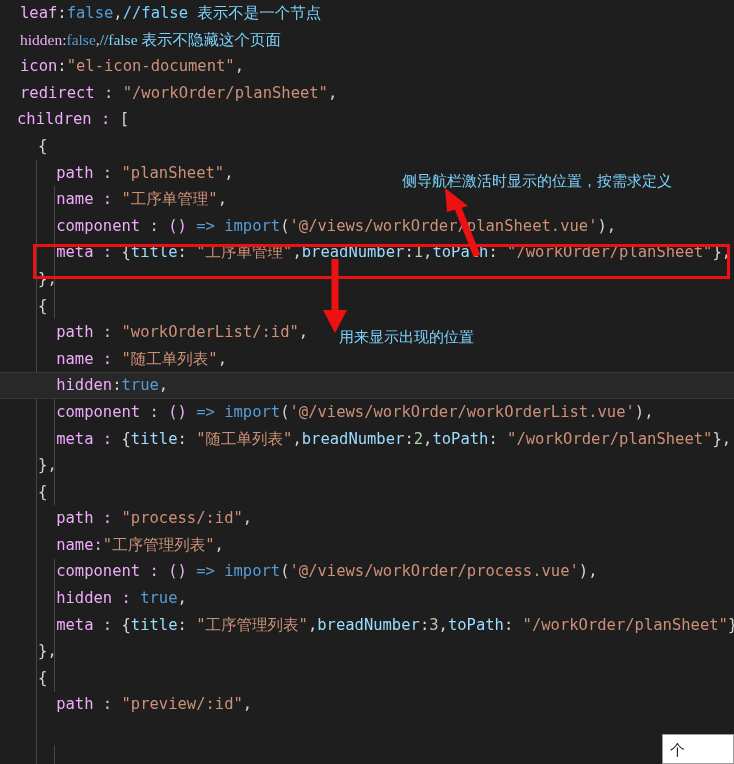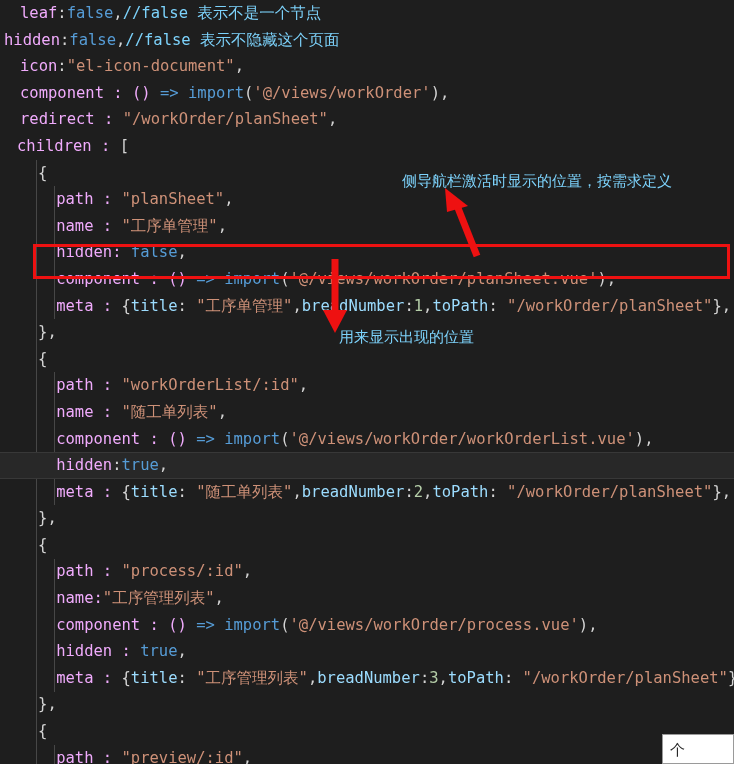--- a/index.html
+++ b/index.html
@@ -107,37 +107,35 @@
 <div id="editor">
   <div id="guides">
       <div class="guide" style="left: 36.1px; top: 159.6px; height: 691.6px;"></div>
       <div class="guide" style="left: 54.2px; top: 186.2px; height: 133px;"></div>
       <div class="guide" style="left: 54.2px; top: 372.4px; height: 133px;"></div>
       <div class="guide" style="left: 54.2px; top: 558.6px; height: 133px;"></div>
       <div class="guide" style="left: 54.2px; top: 744.8px; height: 133px;"></div>
     </div>
   <div id="code">
       <div class="code-line" style="padding-left: 20px;"><span class="k">leaf</span><span class="pun">:</span><span class="bool">false</span><span class="pun">,</span><span class="cmt">//false 表示不是一个节点</span></div>
-      <div class="code-line" style="padding-left: 4px;"><span class="k">hidden</span><span class="pun">:</span><span class="bool">false</span><span class="pun">,</span><span class="cmt">//false 表示不隐藏这个页面</span></div>
+      <div class="code-line" style="padding-left: 20px; font-family: Liberation Serif, serif;"><span class="k">hidden</span><span class="pun">:</span><span class="bool">false</span><span class="pun">,</span><span class="cmt">//false 表示不隐藏这个页面</span></div>
       <div class="code-line" style="padding-left: 20px;"><span class="k">icon</span><span class="pun">:</span><span class="str">"el-icon-document"</span><span class="pun">,</span></div>
-      <div class="code-line" style="padding-left: 20px;"><span class="k">component : () </span><span class="arr">=&gt; </span><span class="fn">import</span><span class="pun">(</span><span class="str">'@/views/workOrder'</span><span class="pun">),</span></div>
       <div class="code-line" style="padding-left: 20px;"><span class="k">redirect : </span><span class="str">"/workOrder/planSheet"</span><span class="pun">,</span></div>
       <div class="code-line" style="padding-left: 17px;"><span class="k">children : </span><span class="pun">[</span></div>
       <div class="code-line" style="padding-left: 38.1px;"><span class="pun">{</span></div>
       <div class="code-line" style="padding-left: 56.2px;"><span class="k">path : </span><span class="str">"planSheet"</span><span class="pun">,</span></div>
       <div class="code-line" style="padding-left: 56.2px;"><span class="k">name : </span><span class="str">"工序单管理"</span><span class="pun">,</span></div>
-      <div class="code-line" style="padding-left: 56.2px;"><span class="k">hidden: </span><span class="bool">false</span><span class="pun">,</span></div>
       <div class="code-line" style="padding-left: 56.2px;"><span class="k">component : () </span><span class="arr">=&gt; </span><span class="fn">import</span><span class="pun">(</span><span class="str">'@/views/workOrder/planSheet.vue'</span><span class="pun">),</span></div>
       <div class="code-line" style="padding-left: 56.2px;"><span class="k">meta : </span><span class="pun">{</span><span class="prop">title</span><span class="pun">: </span><span class="str">"工序单管理"</span><span class="pun">,</span><span class="prop">breadNumber</span><span class="pun">:</span><span class="num">1</span><span class="pun">,</span><span class="prop">toPath</span><span class="pun">: </span><span class="str">"/workOrder/planSheet"</span><span class="pun">},</span></div>
       <div class="code-line" style="padding-left: 38.1px;"><span class="pun">},</span></div>
       <div class="code-line" style="padding-left: 38.1px;"><span class="pun">{</span></div>
       <div class="code-line" style="padding-left: 56.2px;"><span class="k">path : </span><span class="str">"workOrderList/:id"</span><span class="pun">,</span></div>
       <div class="code-line" style="padding-left: 56.2px;"><span class="k">name : </span><span class="str">"随工单列表"</span><span class="pun">,</span></div>
+      <div class="code-line current" style="padding-left: 56.2px;"><span class="k">hidden</span><span class="pun">:</span><span class="bool">true</span><span class="pun">,</span></div>
       <div class="code-line" style="padding-left: 56.2px;"><span class="k">component : () </span><span class="arr">=&gt; </span><span class="fn">import</span><span class="pun">(</span><span class="str">'@/views/workOrder/workOrderList.vue'</span><span class="pun">),</span></div>
-      <div class="code-line current" style="padding-left: 56.2px;"><span class="k">hidden</span><span class="pun">:</span><span class="bool">true</span><span class="pun">,</span></div>
       <div class="code-line" style="padding-left: 56.2px;"><span class="k">meta : </span><span class="pun">{</span><span class="prop">title</span><span class="pun">: </span><span class="str">"随工单列表"</span><span class="pun">,</span><span class="prop">breadNumber</span><span class="pun">:</span><span class="num">2</span><span class="pun">,</span><span class="prop">toPath</span><span class="pun">: </span><span class="str">"/workOrder/planSheet"</span><span class="pun">},</span></div>
       <div class="code-line" style="padding-left: 38.1px;"><span class="pun">},</span></div>
       <div class="code-line" style="padding-left: 38.1px;"><span class="pun">{</span></div>
       <div class="code-line" style="padding-left: 56.2px;"><span class="k">path : </span><span class="str">"process/:id"</span><span class="pun">,</span></div>
       <div class="code-line" style="padding-left: 56.2px;"><span class="k">name:</span><span class="str">"工序管理列表"</span><span class="pun">,</span></div>
       <div class="code-line" style="padding-left: 56.2px;"><span class="k">component : () </span><span class="arr">=&gt; </span><span class="fn">import</span><span class="pun">(</span><span class="str">'@/views/workOrder/process.vue'</span><span class="pun">),</span></div>
       <div class="code-line" style="padding-left: 56.2px;"><span class="k">hidden : </span><span class="bool">true</span><span class="pun">,</span></div>
       <div class="code-line" style="padding-left: 56.2px;"><span class="k">meta : </span><span class="pun">{</span><span class="prop">title</span><span class="pun">: </span><span class="str">"工序管理列表"</span><span class="pun">,</span><span class="prop">breadNumber</span><span class="pun">:</span><span class="num">3</span><span class="pun">,</span><span class="prop">toPath</span><span class="pun">: </span><span class="str">"/workOrder/planSheet"</span><span class="pun">}</span></div>
       <div class="code-line" style="padding-left: 38.1px;"><span class="pun">},</span></div>
       <div class="code-line" style="padding-left: 38.1px;"><span class="pun">{</span></div>

